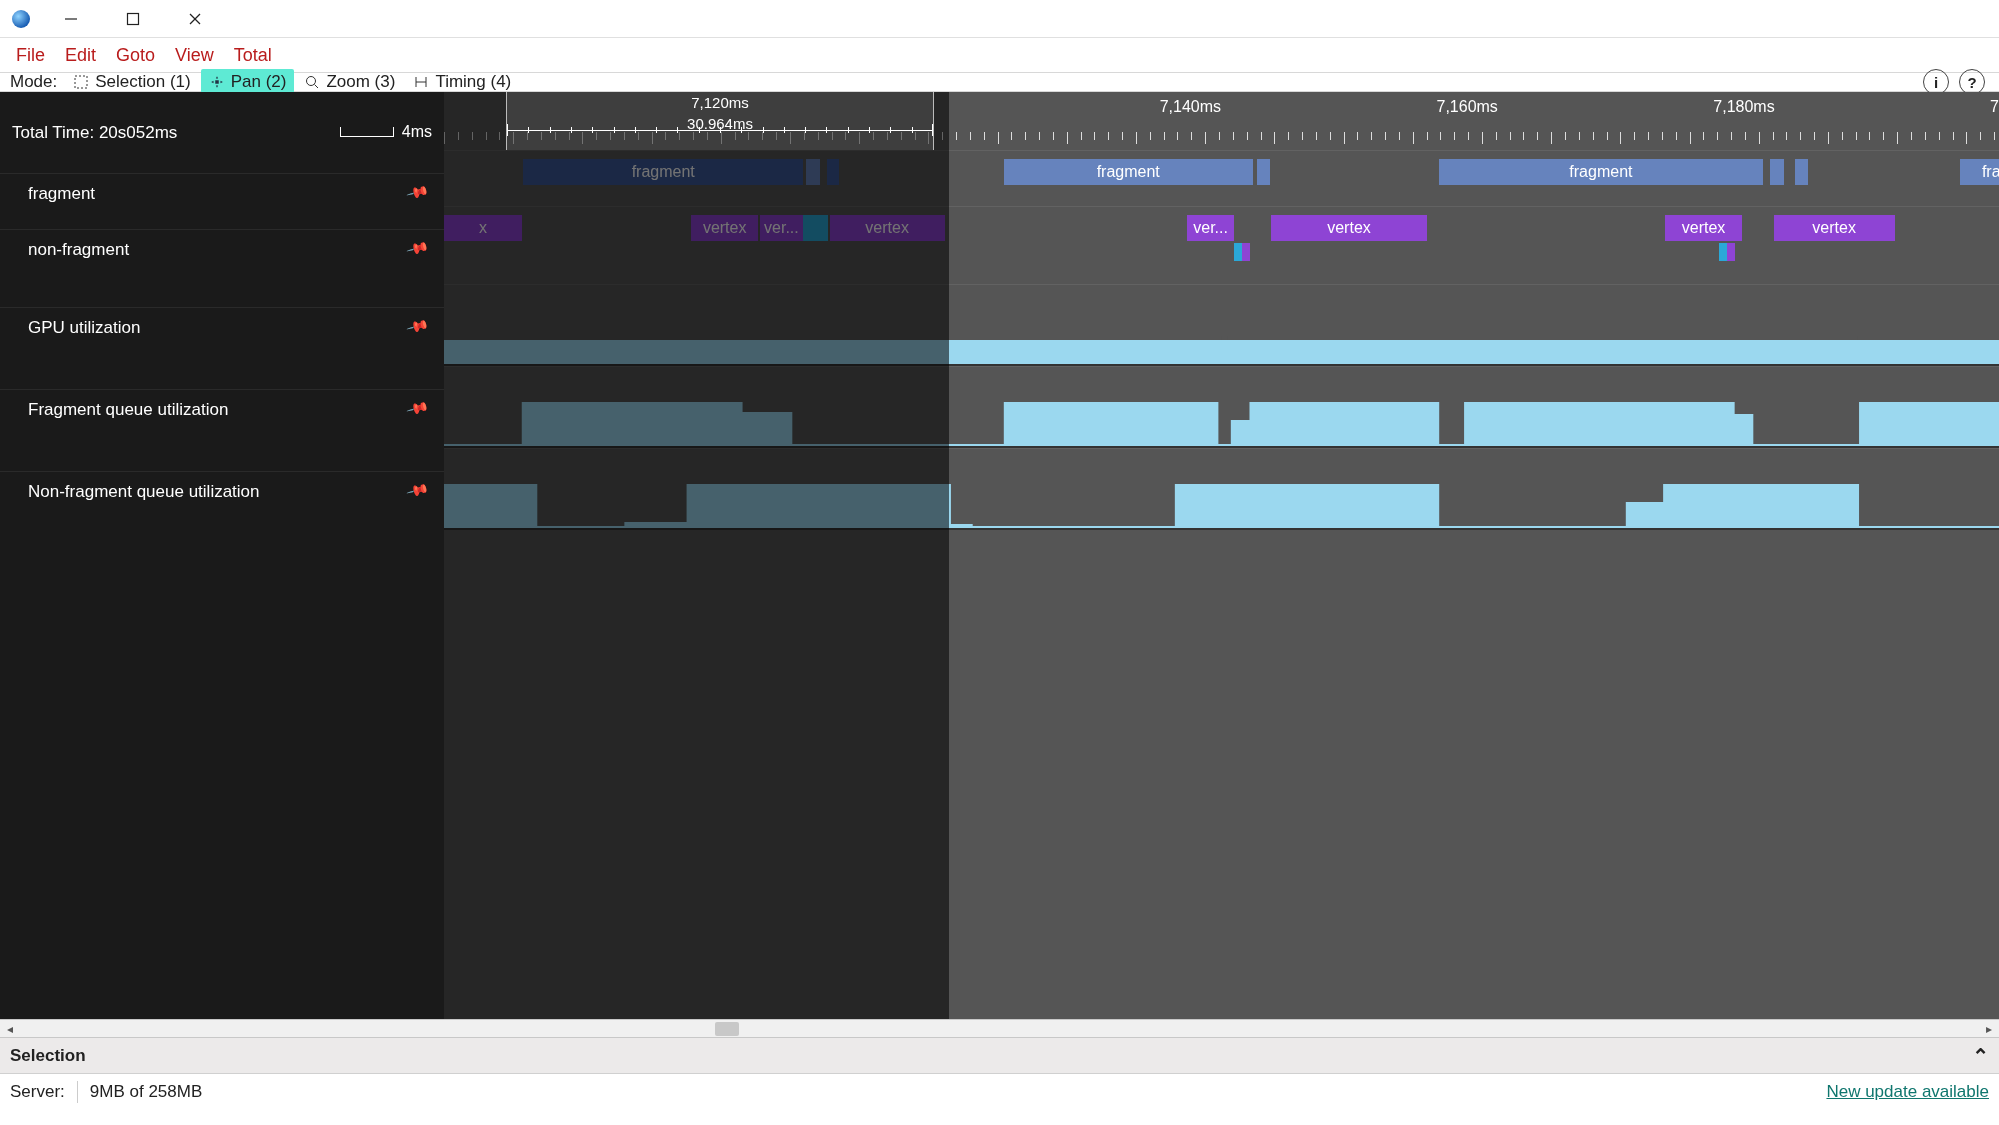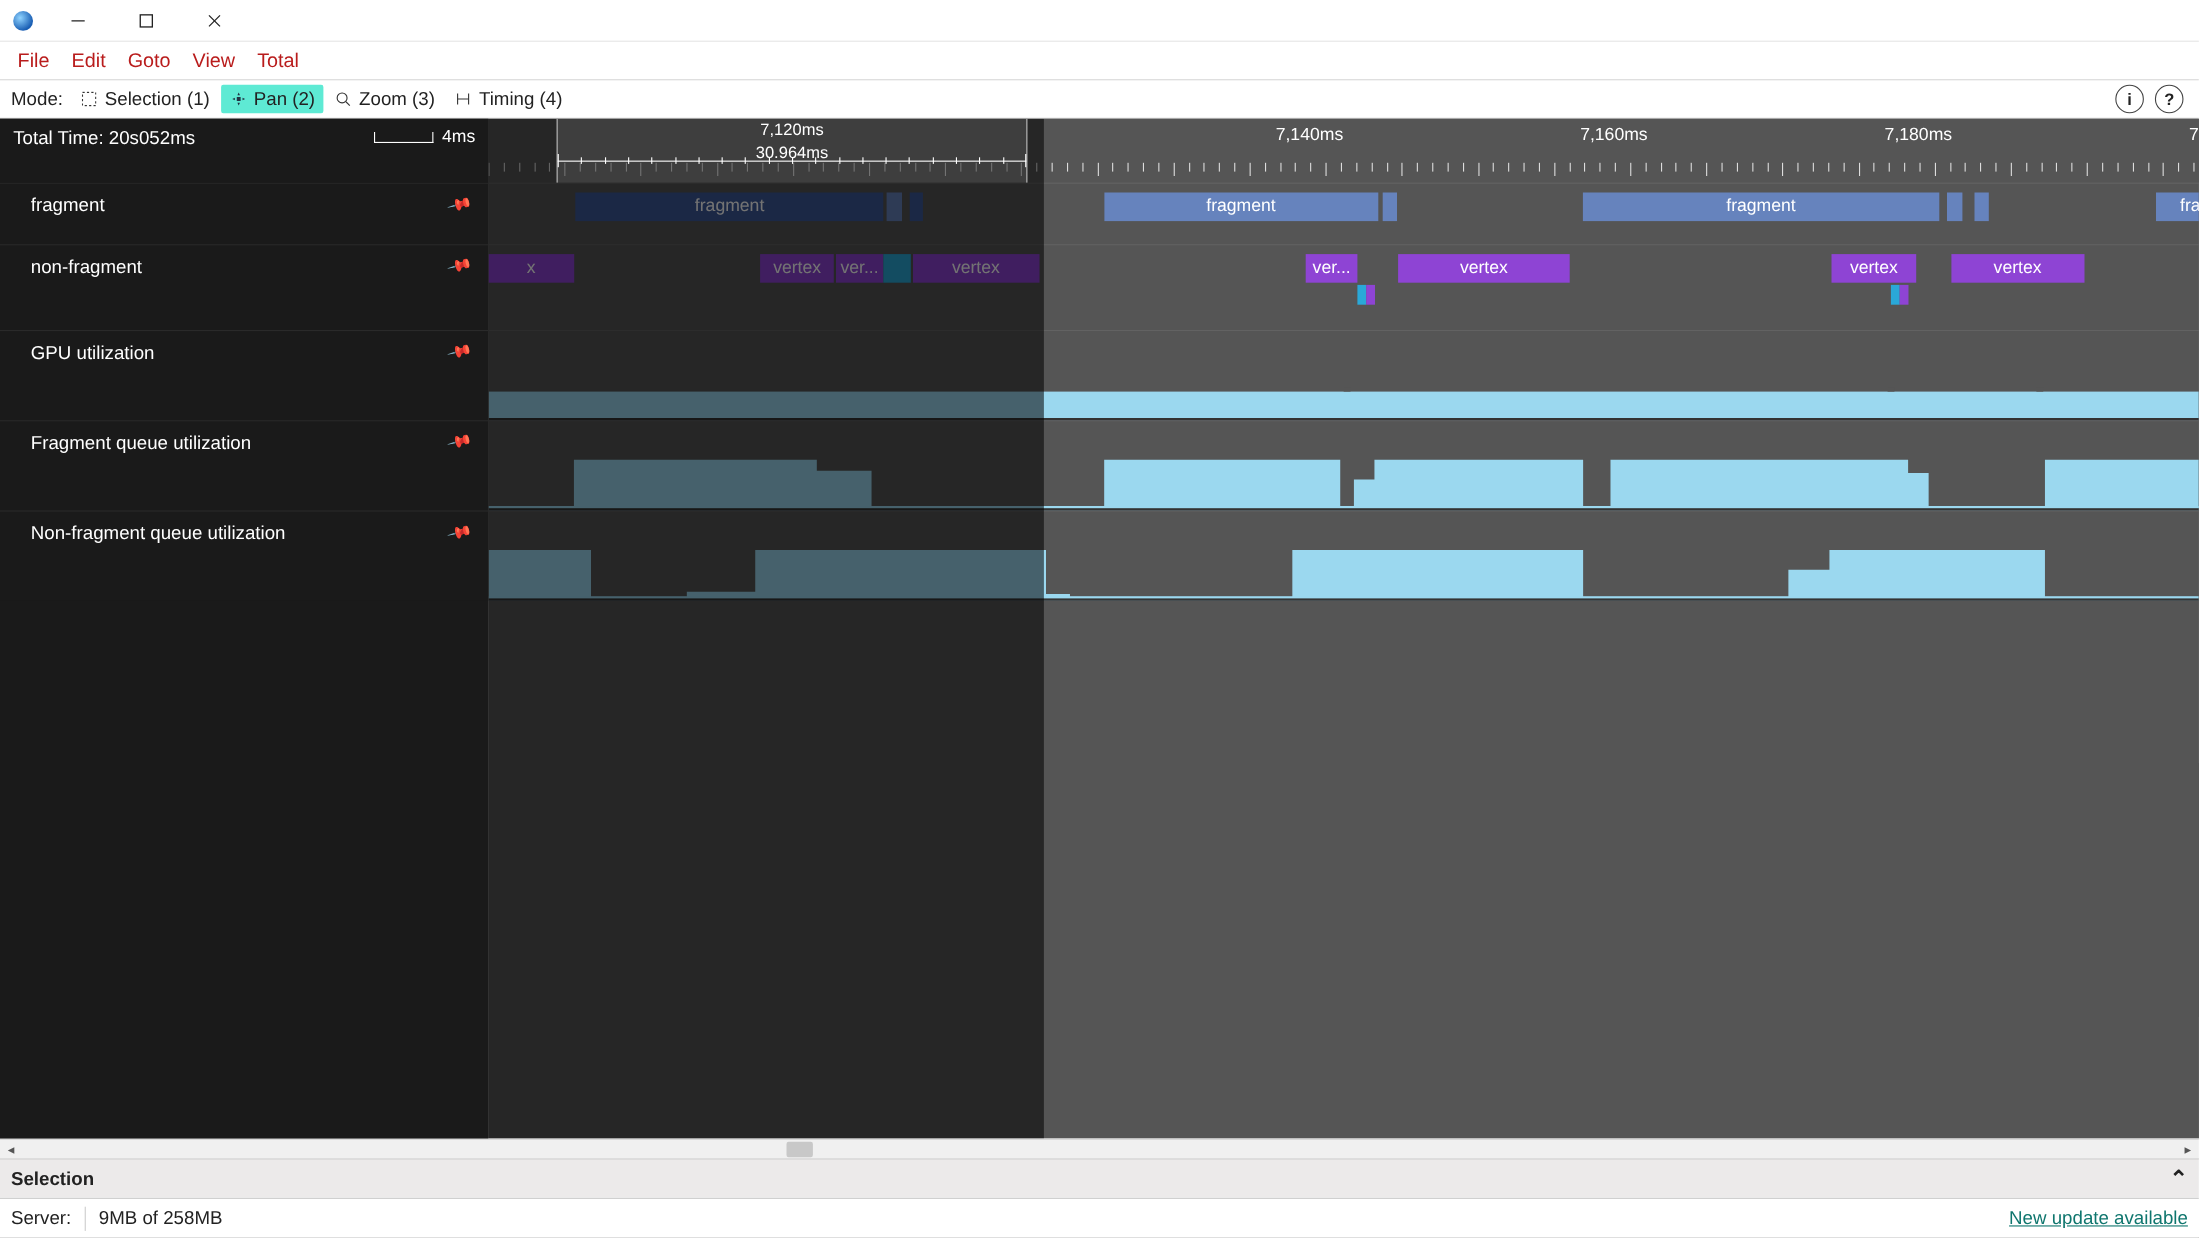--- a/index.html
+++ b/index.html
@@ -11,41 +11,41 @@
   .titlebar .title { font-size: 18px; color: #222; flex: 1; }
   .window-controls { display: flex; height: 100%; }
   .window-controls .ctl { width: 62px; display: flex; align-items: center; justify-content: center; font-size: 18px; }
   .window-controls .ctl svg { stroke: #222; stroke-width: 1.2; fill: none; }
   
   
   .menubar { height: 34px; display: flex; align-items: center; padding: 0 6px; background: #fff; font-size: 18px; color: #b91c1c; }
   .menubar .menu-item { padding: 4px 10px; cursor: default; }
   
   
-  .toolbar { height: 36px; display: flex; align-items: center; padding: 0 10px; background: #fff; border-top: 1px solid #d8d8d8; border-bottom: 1px solid #d8d8d8; font-size: 17px; color: #222; justify-content: flex-end; }
+  .toolbar { height: 20px; display: flex; align-items: center; padding: 0 10px; background: #fff; border-top: 1px solid #d8d8d8; border-bottom: 1px solid #d8d8d8; font-size: 17px; color: #222; justify-content: flex-end; }
   .toolbar .mode-label { margin-right: 8px; }
   .toolbar .mode-btn { display: flex; align-items: center; padding: 3px 8px; border-radius: 2px; margin-right: 2px; }
   .toolbar .mode-btn.active { background: #5eead4; }
   .toolbar .mode-btn .mi { width: 16px; height: 16px; margin-right: 6px; display: inline-flex; align-items: center; justify-content: center; }
   .toolbar .search { margin-left: 10px; display: flex; align-items: center; border: 1px solid #aaa; height: 26px; width: 530px; padding: 0 6px; position: relative; }
   .toolbar .search input { border: none; outline: none; font-size: 16px; flex: 1; background: transparent; }
   .toolbar .search .srch-icon { margin-right: 6px; color: #555; }
   .toolbar .search .clear { position: absolute; right: 6px; color: #555; font-size: 18px; }
   .toolbar .spacer { flex: 1; }
   .toolbar .right-icons { display: flex; gap: 10px; margin-right: 4px; }
   .toolbar .right-icons .ricon { width: 26px; height: 26px; border: 1.5px solid #444; border-radius: 50%; display: flex; align-items: center; justify-content: center; font-size: 15px; font-weight: bold; }
   
   
   .timeline-wrap { position: relative; height: calc(100% - 38px - 34px - 36px - 18px - 36px - 36px); background: #555; color: #eee; font-size: 17px; }
   .timeline-inner { position: absolute; inset: 0; display: flex; }
   .labels-col { width: 444px; background: #1a1a1a; position: relative; z-index: 3; }
   .tracks-col { flex: 1; position: relative; background: #555; overflow: hidden; }
   
   .ruler { height: 58px; position: relative; color: #fff; }
-  .labels-col .ruler { background: #1a1a1a; padding: 8px 12px; display: flex; justify-content: space-between; align-items: flex-start; }
+  .labels-col .ruler { background: #1a1a1a; padding: 8px 12px; display: flex; justify-content: space-between; align-items: flex-start; margin-top: 23px; }
   .labels-col .ruler .ll { font-size: 17px; }
   .labels-col .ruler .rl { font-size: 16px; display:flex; align-items:center; gap:8px;}
   .scale-icon { width:54px; height:10px; border-left:1.5px solid #fff; border-right:1.5px solid #fff; border-bottom:1.5px solid #fff; display:inline-block; }
   
   .tracks-col .ruler { background: #555; }
   .tracks-col .ruler .tick { position: absolute; top: 6px; font-size: 16px; color: #fff; transform: translateX(-50%); }
   .tracks-col .ruler .minor-ticks { position: absolute; top: 40px; left: 0; right: 0; height: 12px; }
   .tracks-col .ruler .minor-ticks span { position: absolute; top: 0; width: 1px; height: 8px; background: #ddd; }
   .tracks-col .ruler .minor-ticks span.major { height: 12px; }
   

